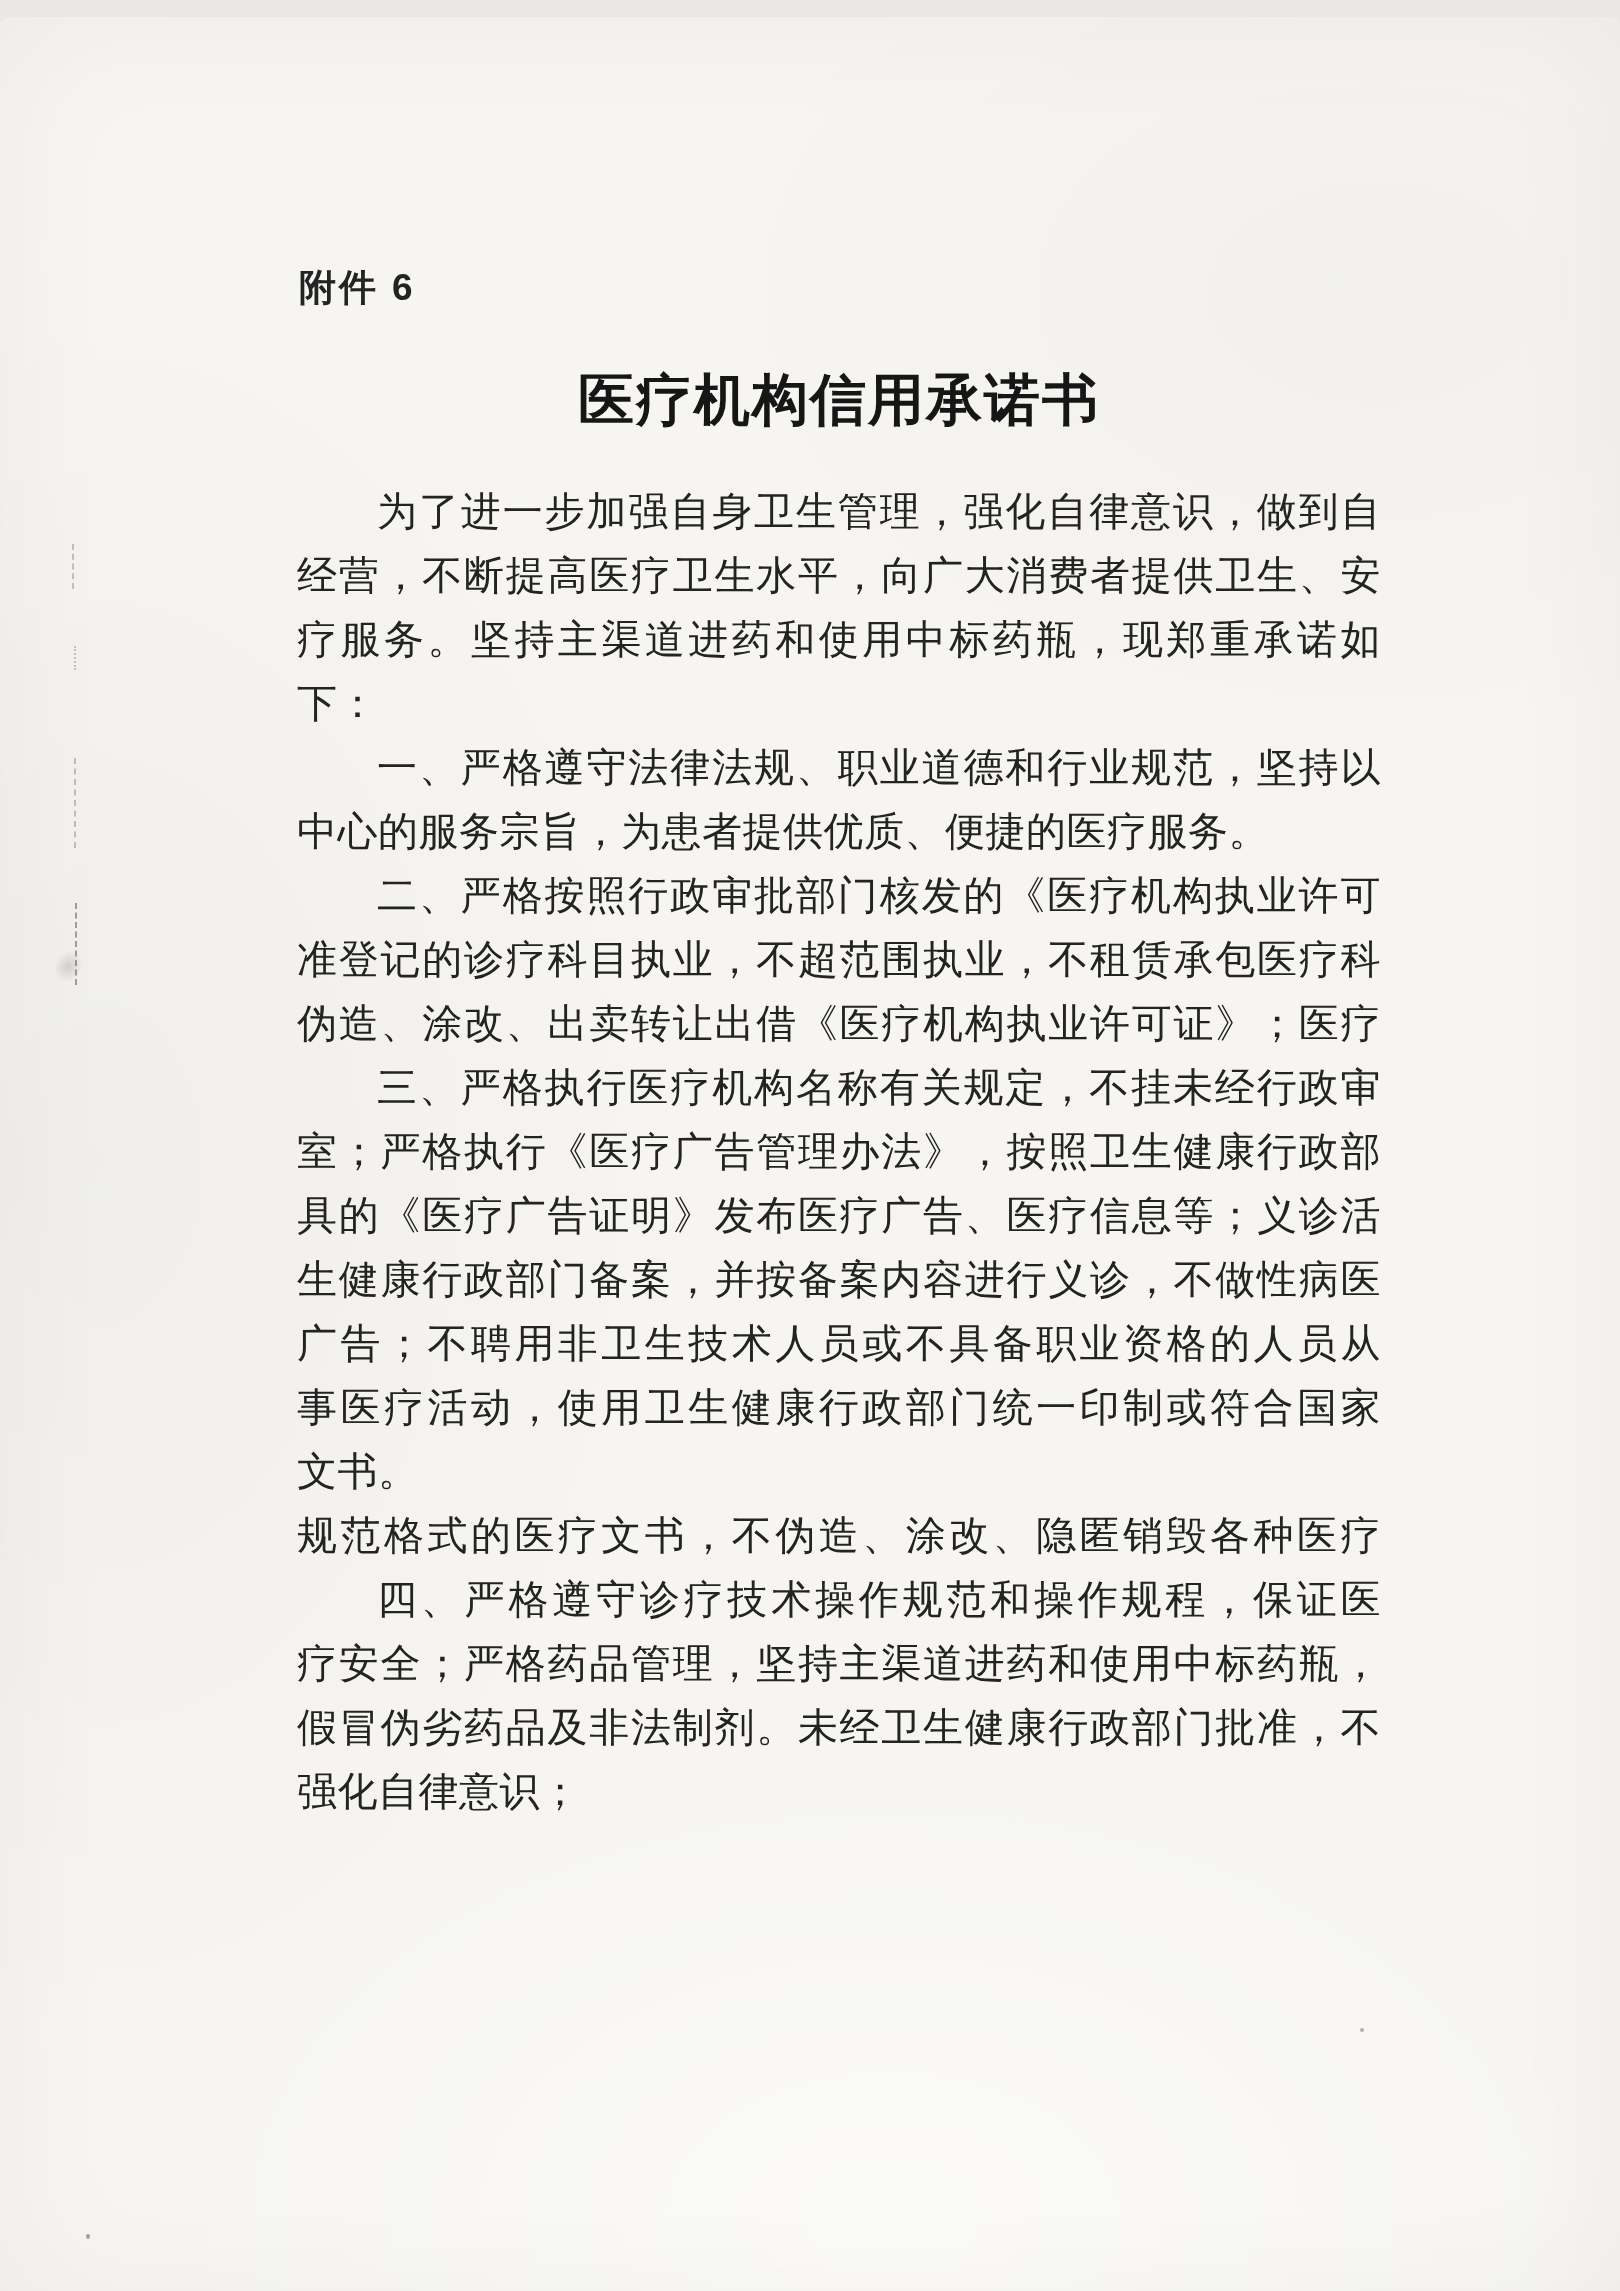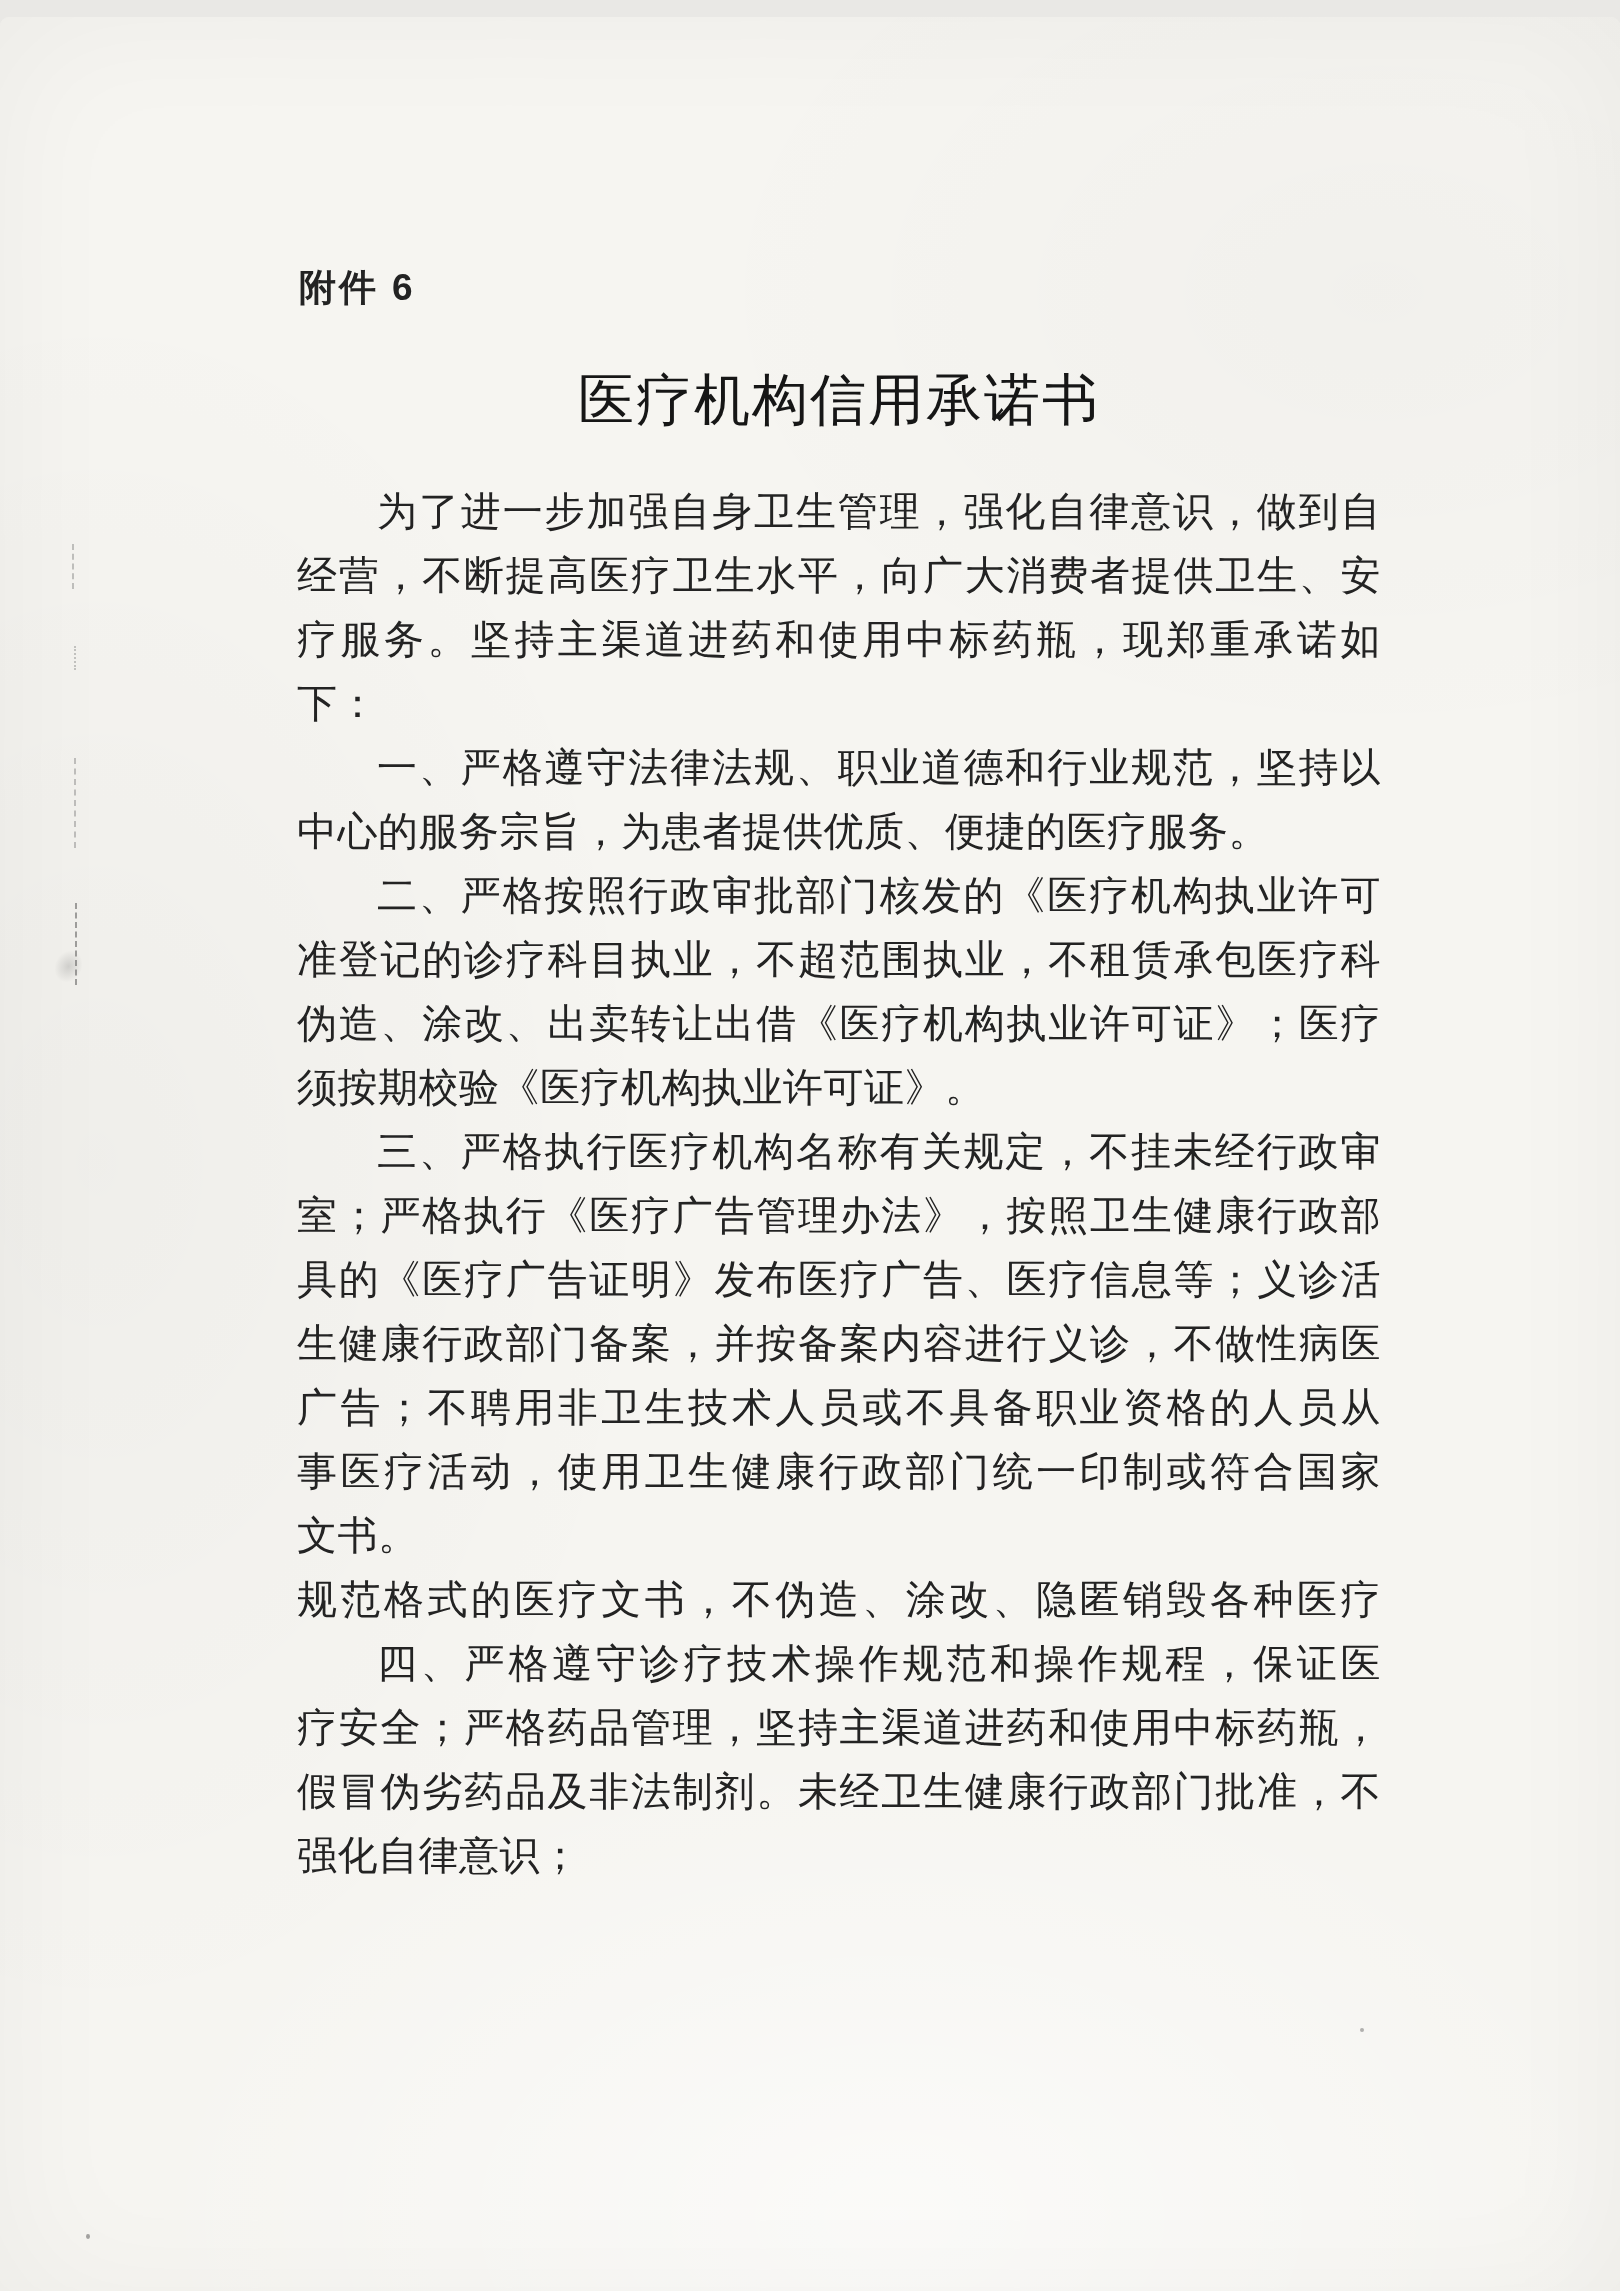--- a/index.html
+++ b/index.html
@@ -20,21 +20,21 @@
   .attachment{
     position:absolute;top:249px;left:2px;
     font-family:"Liberation Sans","DejaVu Sans",sans-serif;
     font-weight:600;font-size:37px;line-height:43px;
     letter-spacing:2.9px;color:var(--ink,#232323);
   }
   .title{
     position:absolute;top:351px;left:0;width:100%;margin:0;
     text-align:center;
     font-family:"Liberation Serif","DejaVu Serif",serif;
-    font-weight:400;font-size:56px;line-height:65px;
+    font-weight:700;font-size:56px;line-height:65px;
     letter-spacing:2px;color:#161616;
   }
   .body{
     position:absolute;top:463px;left:0;width:100%;
     font-family:"Liberation Serif","DejaVu Serif",serif;
     font-weight:400;font-size:40px;line-height:64px;
     letter-spacing:0.5px;color:var(--ink,#232323);
   }
   .line{height:64px;overflow:hidden;}
   .line.j{text-align:justify;text-align-last:justify;}
@@ -72,21 +72,20 @@
     <div class="body">
         <div class="line j ind">为了进一步加强自身卫生管理，强化自律意识，做到自律诚信</div>
         <div class="line j">经营，不断提高医疗卫生水平，向广大消费者提供卫生、安全的医</div>
         <div class="line j">疗服务。坚持主渠道进药和使用中标药瓶，现郑重承诺如</div>
         <div class="line">下：</div>
         <div class="line j ind">一、严格遵守法律法规、职业道德和行业规范，坚持以病人为</div>
         <div class="line">中心的服务宗旨，为患者提供优质、便捷的医疗服务。</div>
         <div class="line j ind">二、严格按照行政审批部门核发的《医疗机构执业许可证》核</div>
         <div class="line j">准登记的诊疗科目执业，不超范围执业，不租赁承包医疗科室，不</div>
         <div class="line j">伪造、涂改、出卖转让出借《医疗机构执业许可证》；医疗机构必</div>
-        <div class="line">须按期校验《医疗机构执业许可证》。</div>
         <div class="line j ind">三、严格执行医疗机构名称有关规定，不挂未经行政审批部</div>
         <div class="line j">室；严格执行《医疗广告管理办法》，按照卫生健康行政部门出</div>
         <div class="line j">具的《医疗广告证明》发布医疗广告、医疗信息等；义诊活动在卫</div>
         <div class="line j">生健康行政部门备案，并按备案内容进行义诊，不做性病医疗</div>
         <div class="line j">广告；不聘用非卫生技术人员或不具备职业资格的人员从</div>
         <div class="line j">事医疗活动，使用卫生健康行政部门统一印制或符合国家</div>
         <div class="line">文书。</div>
         <div class="line j">规范格式的医疗文书，不伪造、涂改、隐匿销毁各种医疗</div>
         <div class="line j ind">四、严格遵守诊疗技术操作规范和操作规程，保证医</div>
         <div class="line j">疗安全；严格药品管理，坚持主渠道进药和使用中标药瓶，不使用</div>

